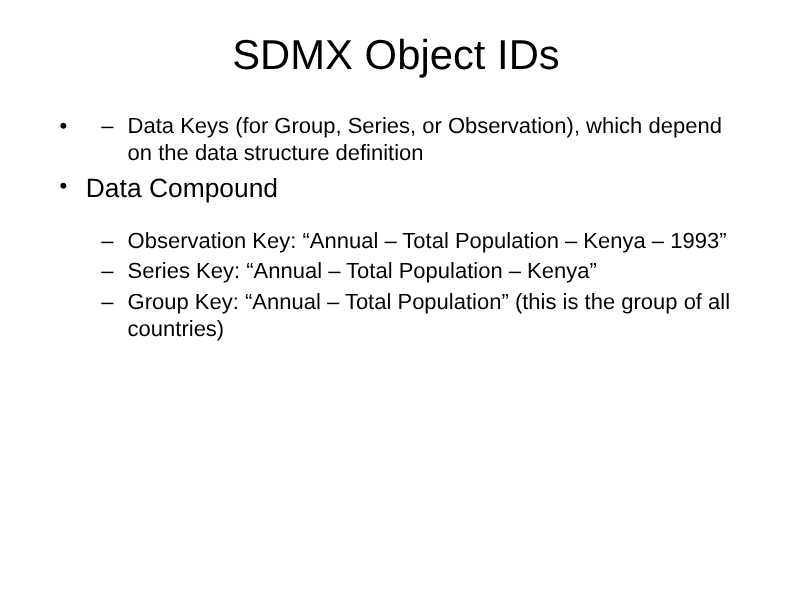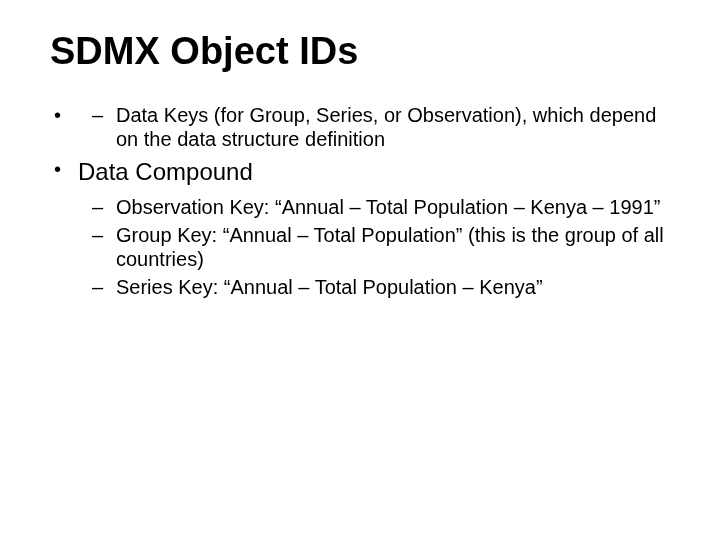--- a/index.html
+++ b/index.html
@@ -10,22 +10,22 @@
     body {
       width: 720px;
       height: 540px;
       background: #ffffff;
       font-family: Arial, Helvetica, sans-serif;
       color: #000000;
       padding: 30px 50px;
     }
     .title {
       font-size: 38px;
-      font-weight: bold;
-      text-align: left;
+      font-weight: normal;
+      text-align: center;
       margin-bottom: 30px;
     }
     ul.level1 {
       list-style: none;
       padding-left: 0;
     }
     ul.level1 > li {
       font-size: 24px;
       margin-bottom: 6px;
       padding-left: 28px;
@@ -34,21 +34,21 @@
     }
     ul.level1 > li::before {
       content: "•";
       position: absolute;
       left: 4px;
       font-size: 20px;
     }
     ul.level2 {
       list-style: none;
       padding-left: 0;
-      margin-top: 8px;
+      margin-top: 20px;
     }
     ul.level2 > li {
       font-size: 20px;
       margin-bottom: 4px;
       padding-left: 38px;
       position: relative;
       line-height: 1.2;
     }
     ul.level2 > li::before {
       content: "–";
@@ -63,18 +63,18 @@
 
 <ul class="level1">
   <li>
     <ul class="level2">
       <li><span>Data Keys (for Group, Series, or Observation), which depend on the data structure definition</span></li>
     </ul>
   </li>
   <li>
     <span>Data Compound</span>
     <ul class="level2">
-      <li><span>Observation Key: “Annual – Total Population – Kenya – 1991”</span></li>
+      <li><span>Observation Key: “Annual – Total Population – Kenya – 1993”</span></li>
+      <li><span>Series Key: “Annual – Total Population – Kenya”</span></li>
       <li><span>Group Key: “Annual – Total Population” (this is the group of all countries)</span></li>
-      <li><span>Series Key: “Annual – Total Population – Kenya”</span></li>
     </ul>
   </li>
 </ul>
 
 </body></html>

